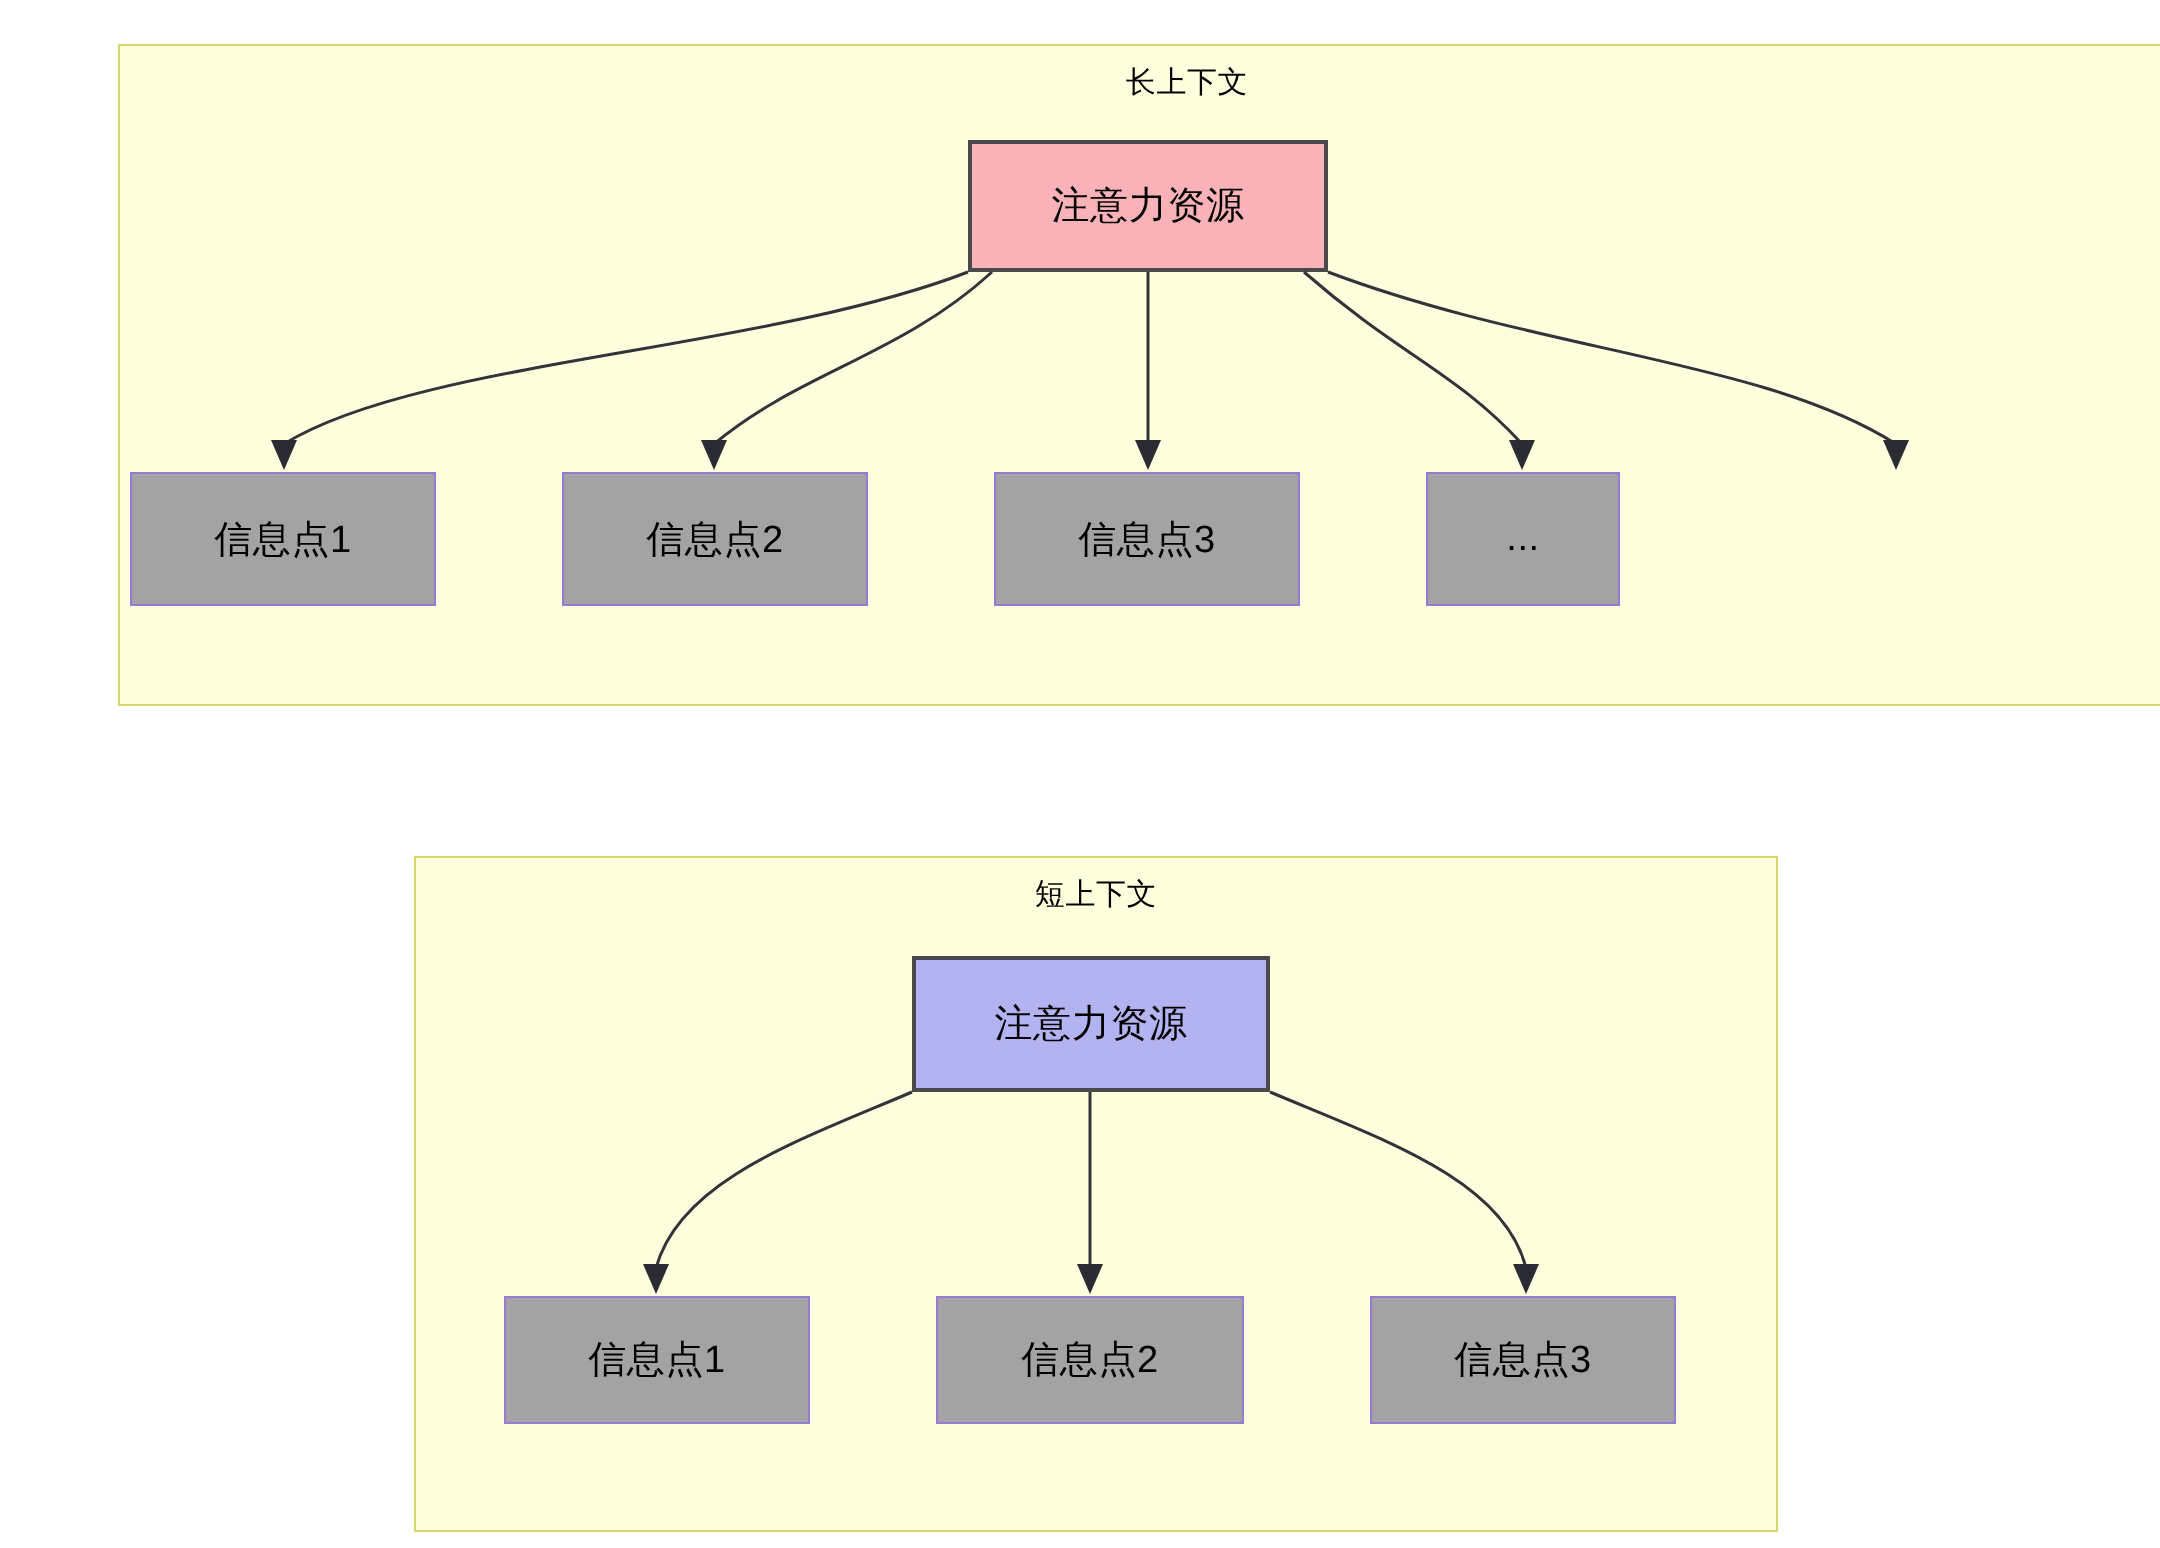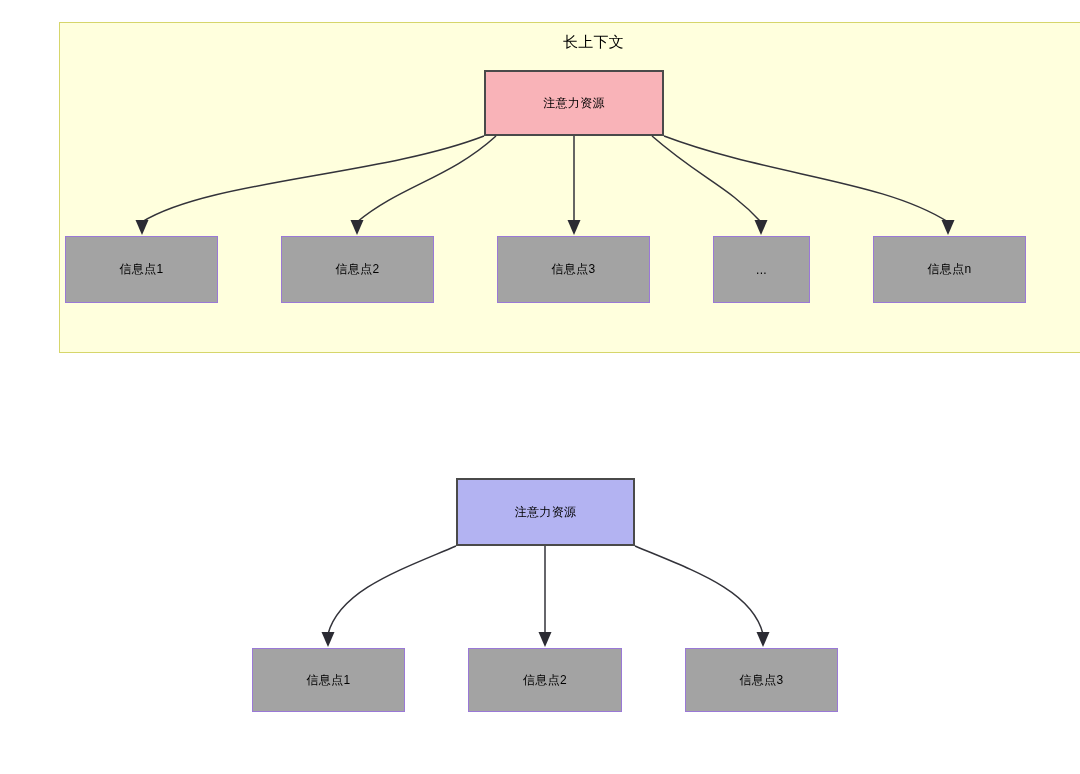--- a/index.html
+++ b/index.html
@@ -50,21 +50,21 @@
     color: #000000;
     letter-spacing: 0.3px;
     line-height: 20px;
   }
   .node {
     position: absolute;
     box-sizing: border-box;
     display: flex;
     align-items: center;
     justify-content: center;
-    font-size: 12px;
+    font-size: 19px;
     color: #000000;
     letter-spacing: 0.3px;
     text-align: center;
   }
   .node-attention {
     border: 2.2px solid #4a4a4a;
   }
   .node-attention.pink {
     background: #f9b3b8;
   }
@@ -116,24 +116,24 @@
   </div>
 
   <div class="node node-info" style="left:497px; top:236px; width:153px; height:67px;">
     <span>信息点3</span>
   </div>
 
   <div class="node node-info" style="left:713px; top:236px; width:97px; height:67px;">
     <span>...</span>
   </div>
 
-  <div class="node node-info" style="left:873px; top:236px; width:153px; height:67px;">
-    <span>信息点n</span>
+
+  <div class="group-box" id="group-short">
+    <div class="group-title">短上下文</div>
   </div>
-
 
   <div class="node node-attention periwinkle" style="left:456px; top:478px; width:179px; height:68px;">
     <span>注意力资源</span>
   </div>
 
   <div class="node node-info" style="left:252px; top:648px; width:153px; height:64px;">
     <span>信息点1</span>
   </div>
 
   <div class="node node-info" style="left:468px; top:648px; width:154px; height:64px;">

